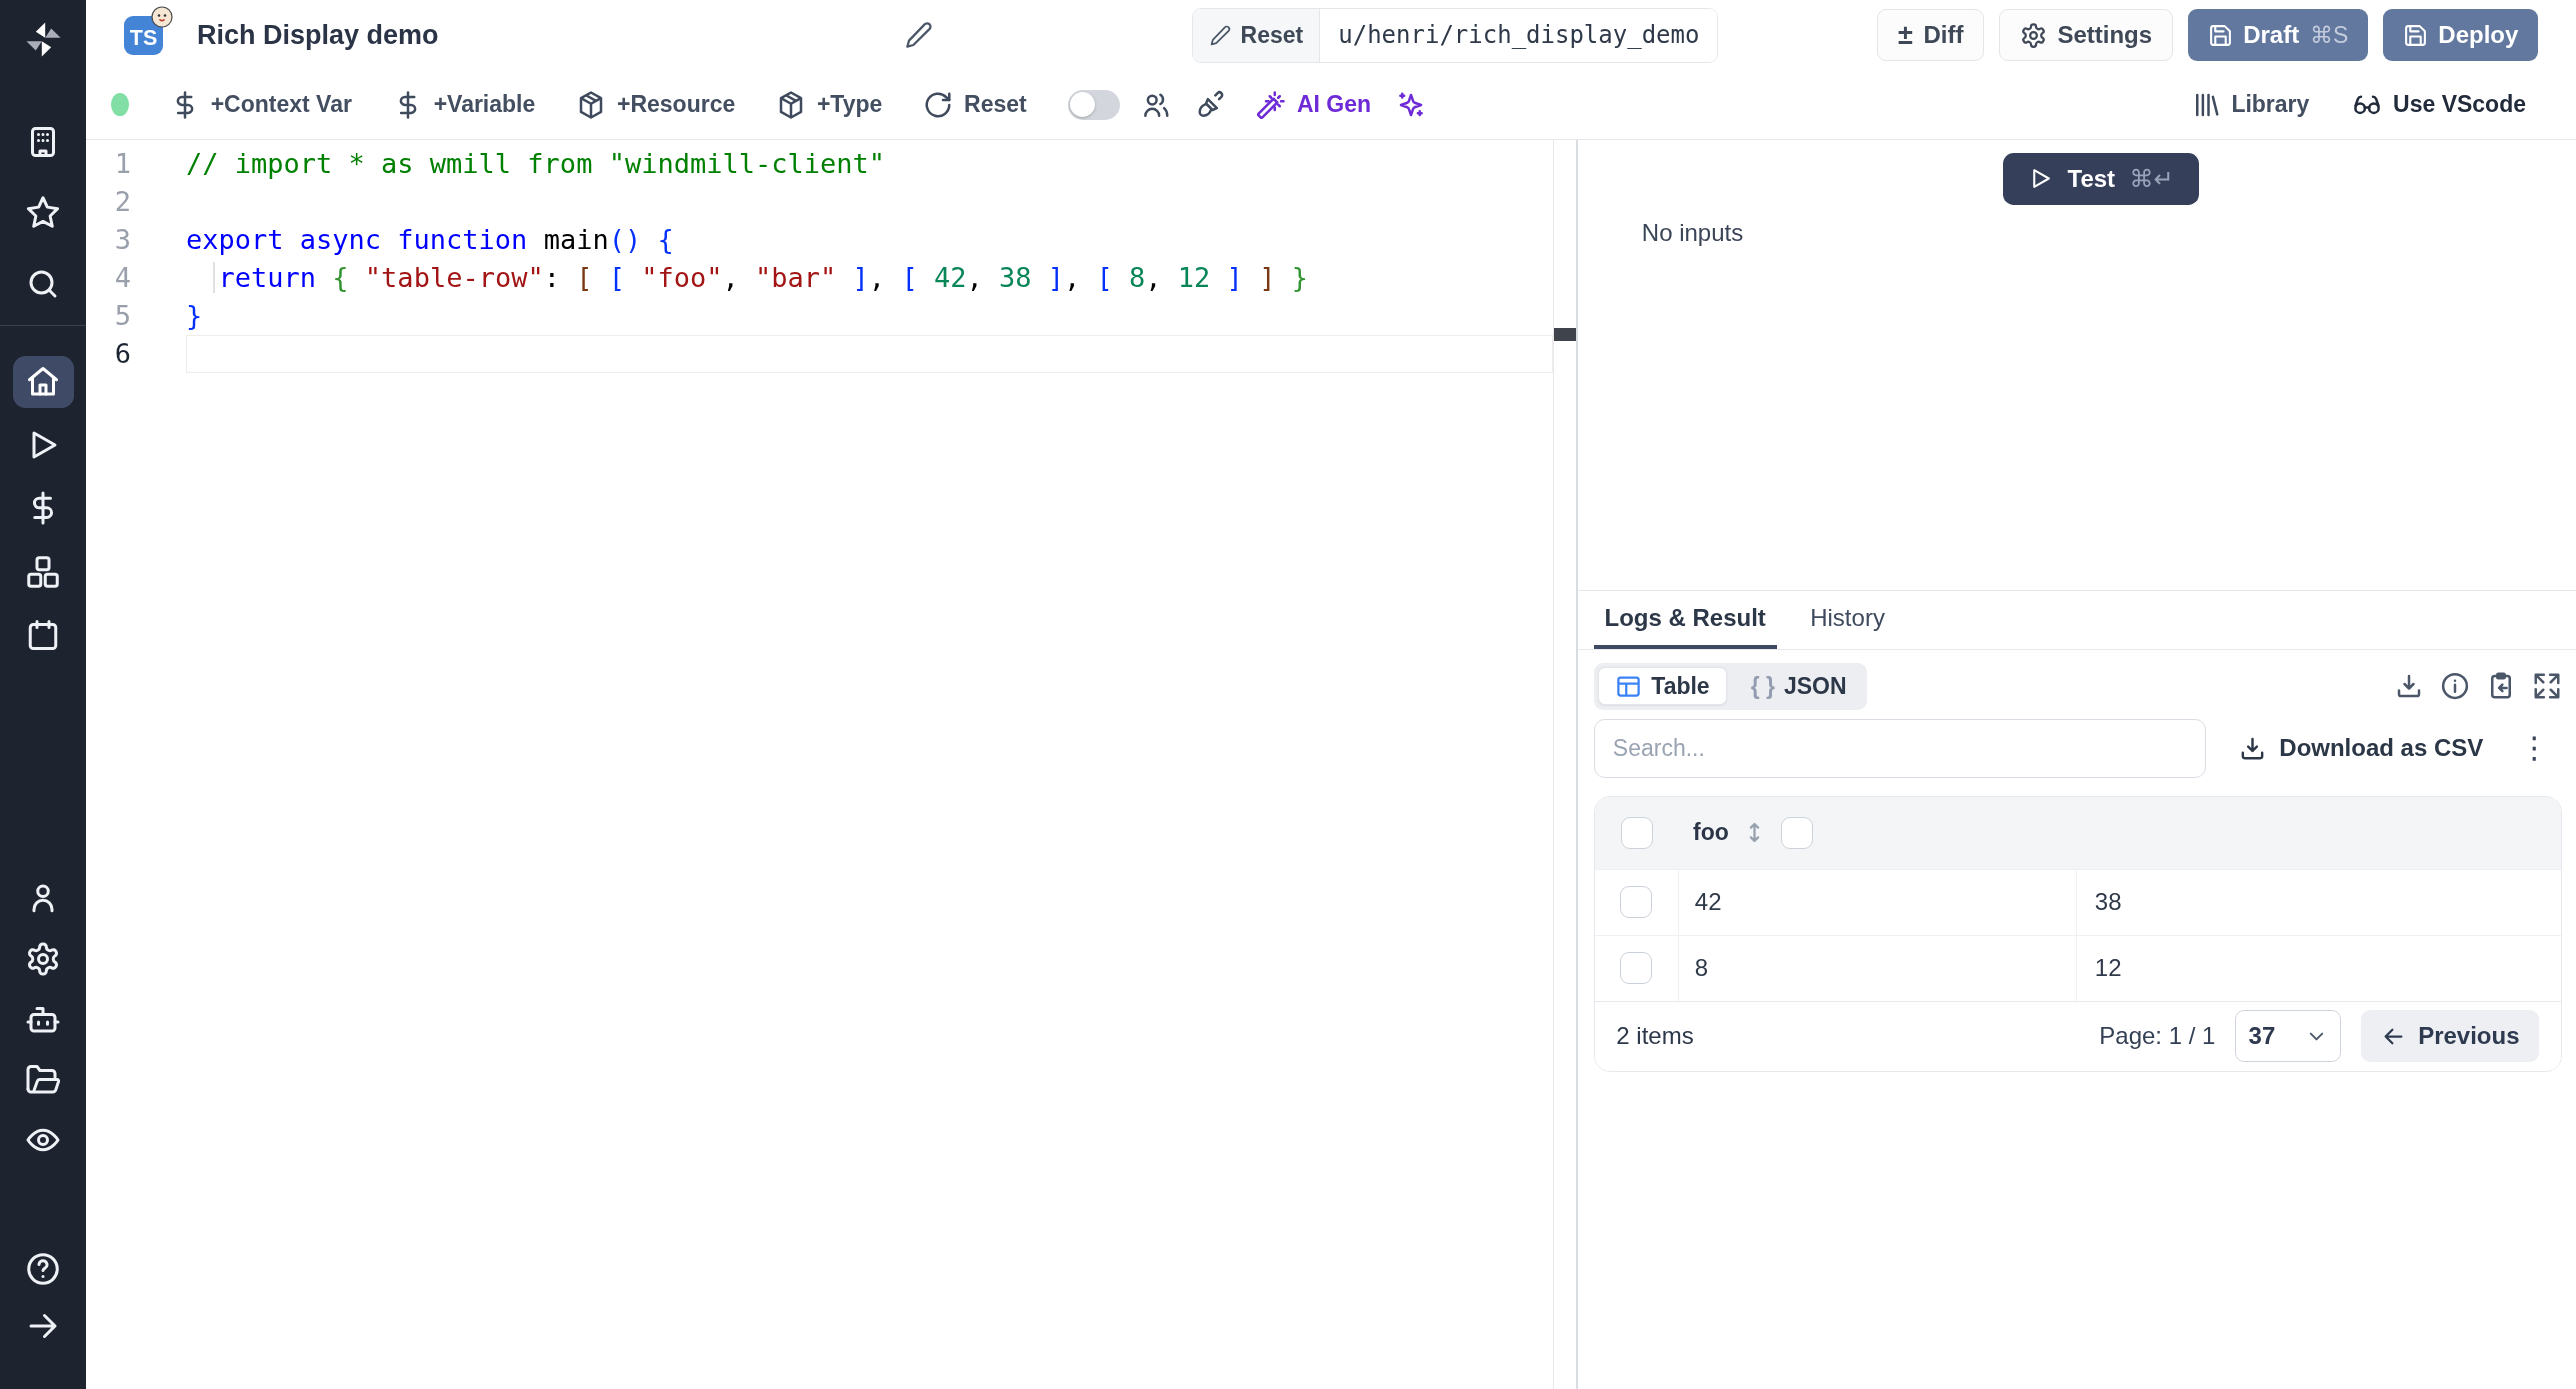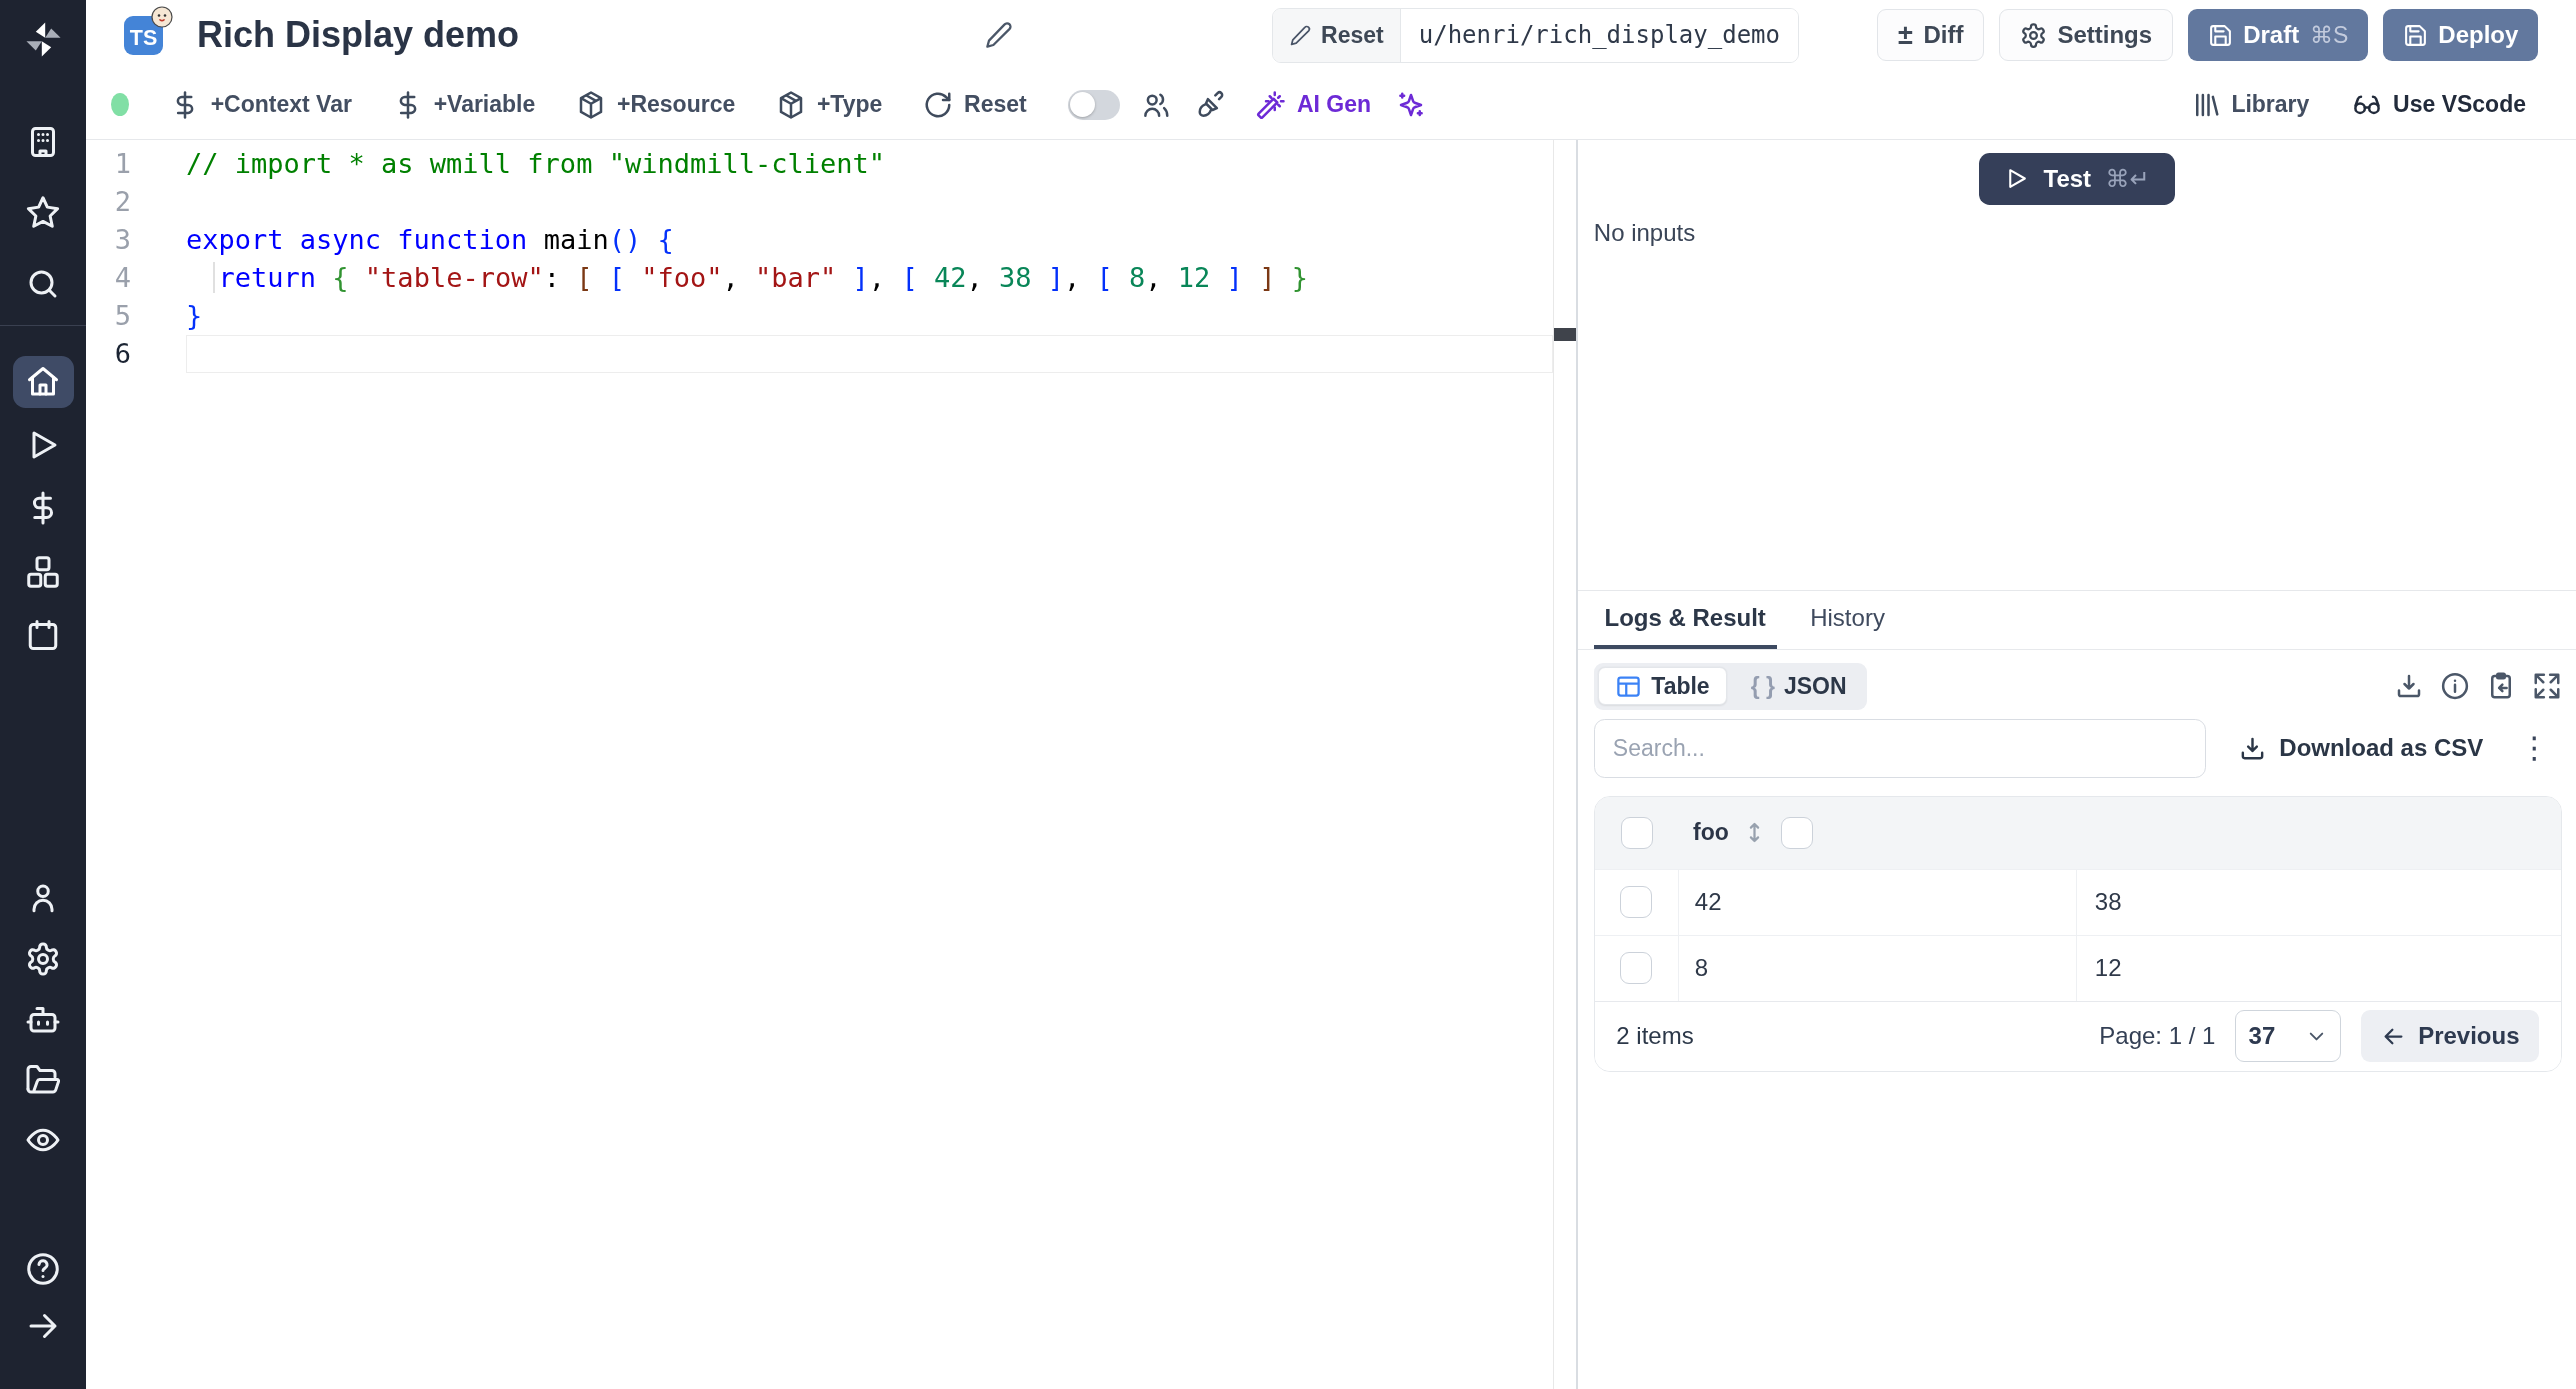--- a/index.html
+++ b/index.html
@@ -18,21 +18,21 @@
   .sb-active svg { width:36px; height:36px; }
 
   
   .main { flex:1; display:flex; flex-direction:column; min-width:0; }
 
   
   .topbar { height:70px; display:flex; align-items:center; padding:0 38px; background:#fff; flex:none; }
   .ts-wrap { position:relative; width:39px; height:39px; flex:none; }
   .ts-badge { width:39px; height:39px; background:#4484d7; border-radius:9px; color:#fff; font-size:21.5px; font-weight:700; display:flex; align-items:flex-end; justify-content:center; padding-bottom:3.6px; }
   .face-badge { position:absolute; top:-10.7px; right:-10.7px; }
-  .page-title { margin-left:34px; font-size:36px; font-weight:700; color:#2a3446; }
+  .page-title { margin-left:34px; font-size:27px; font-weight:700; color:#2a3446; }
   .title-pencil { margin-left:465px; color:#9aa1ac; }
   .path-widget { margin-left:258px; display:flex; align-items:stretch; height:55px; border:1.8px solid #e4e7ea; border-radius:9px; overflow:hidden; }
   .path-left { background:#f6f7f8; display:flex; align-items:center; gap:9px; padding:0 16px; color:#3e4856; font-size:23px; font-weight:600; border-right:1.8px solid #e4e7ea; }
   .path-right { background:#fff; display:flex; align-items:center; padding:0 18px; font-family:"DejaVu Sans Mono", monospace; font-size:24px; color:#2f3949; }
   .top-actions { margin-left:auto; display:flex; align-items:center; gap:15px; }
   .btn-light { height:52px; display:flex; align-items:center; gap:10.7px; padding:0 19.7px; border:1.8px solid #e2e5e9; background:#fcfcfd; border-radius:9px; font-size:24px; font-weight:600; color:#3e4856; }
   .btn-slate { height:52px; display:flex; align-items:center; gap:10.7px; padding:0 19.7px; background:#62789e; border:0; border-radius:9px; font-size:24px; font-weight:700; color:#fff; }
   .btn-slate .shortcut { color:#c3cbdd; font-weight:400; font-size:23px; }
   .pm-glyph { font-size:27px; line-height:1; color:#3e4856; }
 
@@ -69,21 +69,21 @@
   .tok-b1 { color:#0431fa; }
   .tok-b2 { color:#319331; }
   .tok-b3 { color:#7b3814; }
   .overview-ruler { position:absolute; top:0; right:0; bottom:0; width:23px; border-left:1.8px solid #e8e8e8; background:#fff; }
   .ruler-marker { position:absolute; top:188px; left:0; right:0; height:12.5px; background:#3f434b; }
 
   .splitter { width:1.8px; background:#d9dde2; flex:none; }
 
   
   .rightpanel { flex:1; display:flex; flex-direction:column; background:#fff; min-width:0; }
-  .inputs-area { height:450px; flex:none; padding:12.5px 16px 0 16px; }
+  .inputs-area { height:450px; flex:none; padding:12.5px 16px 0 16px;margin-left:48px; }
   .test-row { display:flex; justify-content:center; }
   .test-btn { height:52px; display:flex; align-items:center; gap:14.3px; padding:0 25px; background:#353f59; border:0; border-radius:10.7px; color:#fff; font-size:24px; font-weight:700; }
   .test-btn .shortcut { color:#99a3ba; font-weight:400; font-size:24px; }
   .no-inputs { margin-top:14.3px; font-size:24px; color:#3a4557; }
 
   .logs-area { flex:1; border-top:1.8px solid #e6e8eb; padding:0 14.3px 0 16px; display:flex; flex-direction:column; min-height:0; }
   .tabs-row { display:flex; gap:23px; border-bottom:1.8px solid #e7e9ec; height:59px; margin:0 -14.3px 0 -16px; padding:0 14.3px 0 16px; }
   .tab { height:100%; display:flex; align-items:center; padding:0 10.7px; font-size:24px; color:#3f4a5e; border:0; background:none; border-bottom:4.5px solid transparent; }
   .tab.active { color:#2c3748; font-weight:600; border-bottom-color:#3d4a61; }
 

